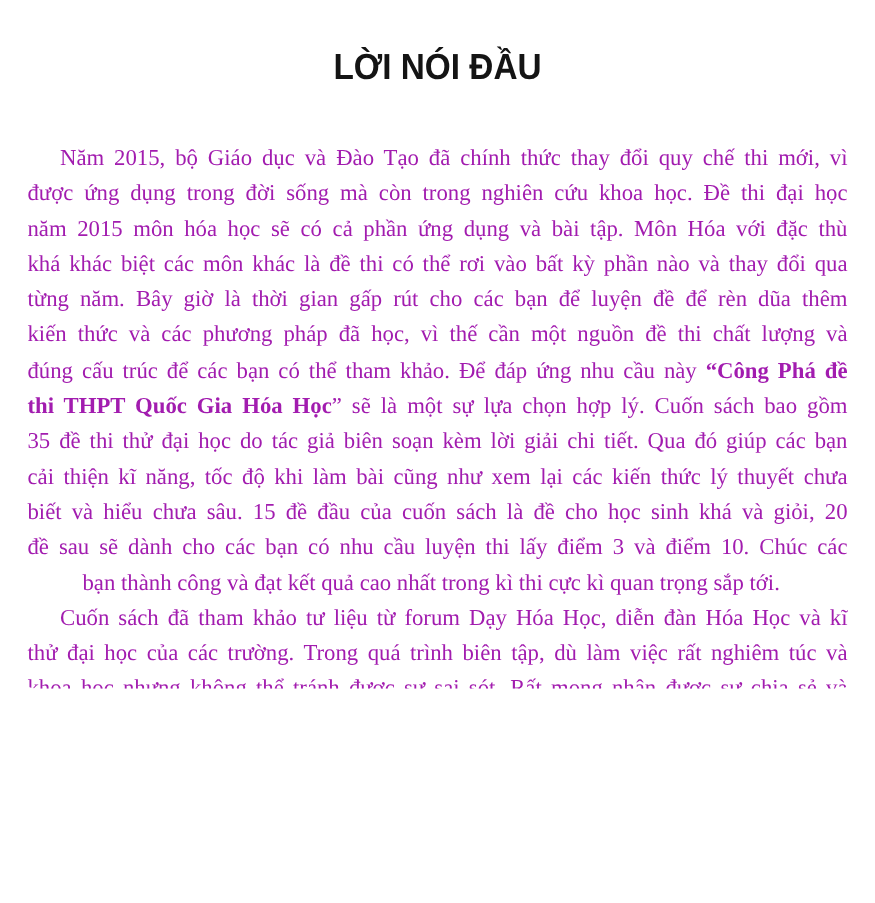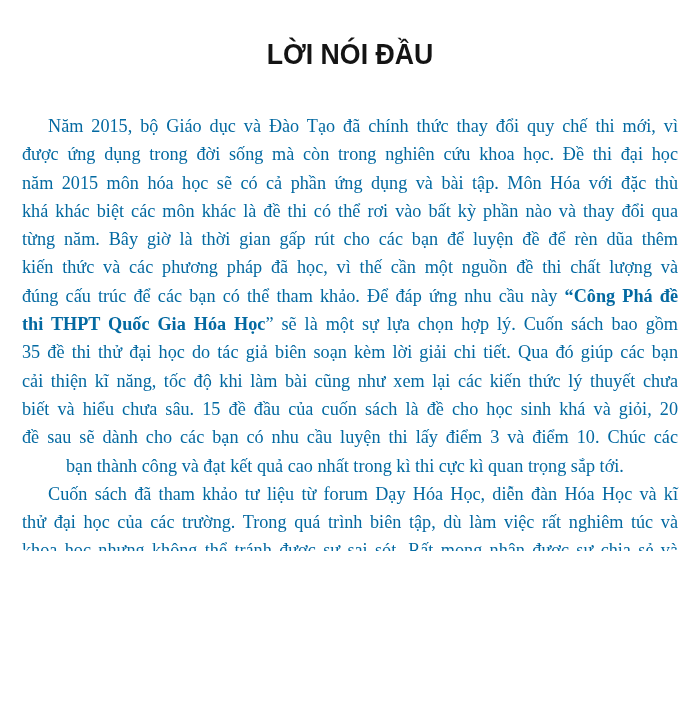--- a/index.html
+++ b/index.html
@@ -28,21 +28,21 @@
     transform-origin: center;
     z-index: 2;
   }
   .body-text {
     position: absolute;
     left: 22px;
     top: 112px;
     width: 656px;
     font-size: 18.2px;
     line-height: 28.3px;
-    color: #0369a1;
+    color: #a21caf;
     z-index: 2;
   }
   .para { margin: 0; }
   .line {
     text-align: justify;
     text-align-last: justify;
     white-space: normal;
   }
   .line.last { text-align-last: left; margin-left: 44px; }
   .line.indent { text-indent: 26px; }

